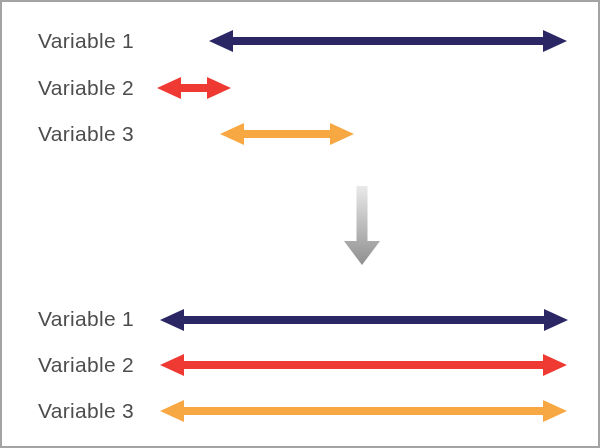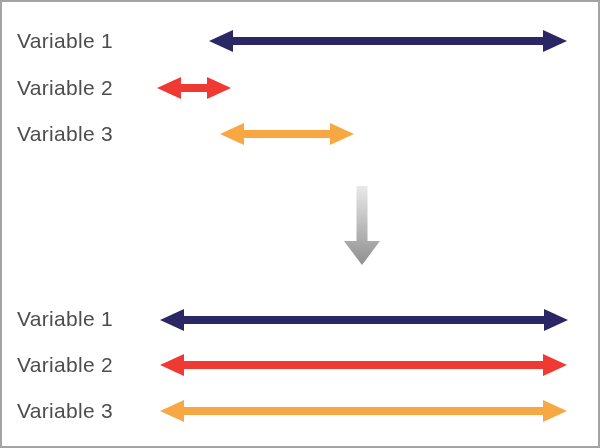--- a/index.html
+++ b/index.html
@@ -12,21 +12,21 @@
     position: relative;
     width: 600px;
     height: 448px;
     box-sizing: border-box;
     background: #ffffff;
     border: 2px solid var(--frame, #a3a3a3);
     overflow: hidden;
   }
   .vlabel {
     position: absolute;
-    left: 15px;
+    left: 36px;
     font-size: 21px;
     line-height: 26px;
     letter-spacing: 0.3px;
     color: var(--text-color, #4d4d4d);
     white-space: nowrap;
   }
   
   .harrow {
     position: absolute;
     height: 8px;

